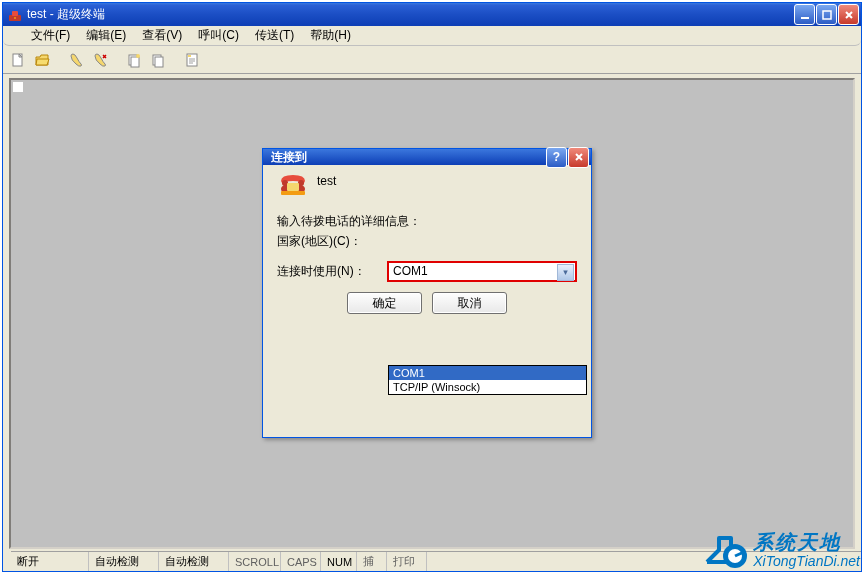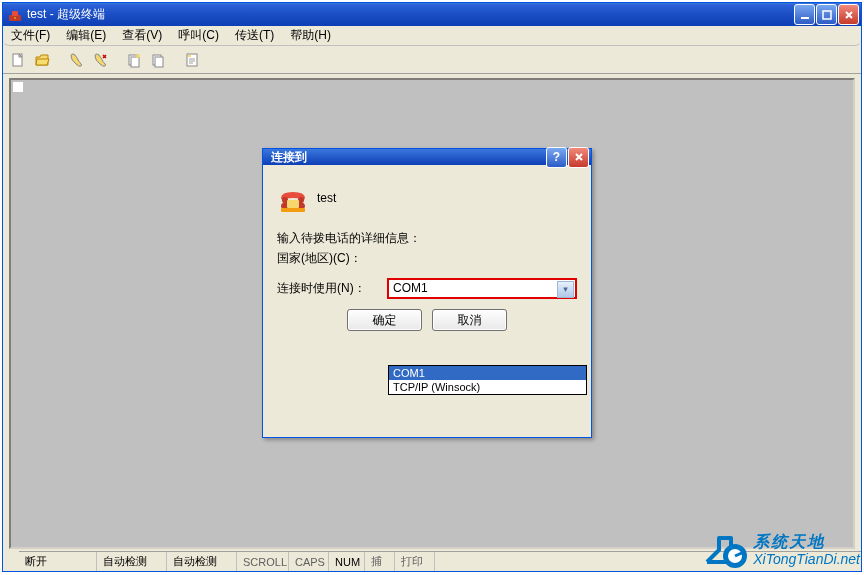--- a/index.html
+++ b/index.html
@@ -9,45 +9,45 @@
     .main-window { position: absolute; left: 2px; top: 2px; width: 860px; height: 570px; border: 1px solid #0054e3; background: #ece9d8; }
     .titlebar { height: 23px; background: linear-gradient(to bottom, #3b77dd 0%, #2a5fd5 10%, #1b4ec4 50%, #0d3eb5 100%); display: flex; align-items: center; padding: 0 2px; }
     .titlebar-icon { width: 16px; height: 16px; margin-left: 2px; margin-right: 4px; display: inline-flex; align-items: center; justify-content: center; }
     .titlebar-title { color: #fff; font-size: 12px; font-weight: normal; flex: 1; }
     .titlebar-controls { display: flex; gap: 1px; }
     .titlebar-btn { width: 21px; height: 21px; border: 1px solid #fff; border-radius: 3px; display: flex; align-items: center; justify-content: center; color: #fff; font-size: 11px; cursor: pointer; }
     .titlebar-btn.min, .titlebar-btn.max { background: linear-gradient(to bottom, #7ba8f0, #2c5cc5); }
     .titlebar-btn.close { background: linear-gradient(to bottom, #f08a7b, #c73a2c); }
 
     
-    .menubar { height: 20px; background: #ece9d8; border-bottom: 1px solid #c0c0c0; display: flex; align-items: center; padding: 0 0; font-size: 12px; border-radius: 6px; }
+    .menubar { height: 20px; background: #ece9d8; border-bottom: 1px solid #c0c0c0; display: flex; align-items: center; padding: 0 20px; font-size: 12px; border-radius: 6px; }
     .menu-item { padding: 2px 8px; color: #000; cursor: pointer; }
 
     
     .toolbar { height: 28px; background: #ece9d8; border-bottom: 1px solid #a0a0a0; display: flex; align-items: center; padding: 0 4px; gap: 2px; }
     .toolbar-btn { width: 22px; height: 22px; border: none; background: transparent; display: flex; align-items: center; justify-content: center; cursor: pointer; }
     .toolbar-sep { width: 8px; }
 
     
     .content-area { position: absolute; left: 6px; top: 75px; right: 6px; bottom: 22px; border: 2px inset #d4d0c8; background: #c0c0c0; overflow: hidden; }
     .white-inner { position: absolute; left: 2px; top: 2px; width: 10px; height: 10px; background: #fff; }
 
     
-    .statusbar { position: absolute; left: 16px; bottom: 0; right: 0; height: 20px; background: #ece9d8; border-top: 1px solid #a0a0a0; display: flex; align-items: center; font-size: 11px; }
+    .statusbar { position: absolute; left: 8px; bottom: 0; right: 0; height: 20px; background: #ece9d8; border-top: 1px solid #a0a0a0; display: flex; align-items: center; font-size: 11px; }
     .status-cell { padding: 2px 6px; border-right: 1px solid #c0c0c0; height: 100%; display: flex; align-items: center; color: #606060; }
     .status-cell.dark { color: #000; }
 
     
     .dialog { position: absolute; left: 262px; top: 148px; width: 330px; height: 290px; border: 1px solid #0054e3; background: #ece9d8; z-index: 10; box-shadow: 2px 2px 4px rgba(0,0,0,0.3); }
     .dialog-titlebar { height: 16px; background: linear-gradient(to bottom, #3b77dd 0%, #0d3eb5 100%); display: flex; align-items: center; padding: 0 2px; }
     .dialog-title { color: #fff; font-size: 12px; font-weight: bold; padding-left: 6px; flex: 1; }
     .dialog-btn { width: 21px; height: 21px; border: 1px solid #fff; border-radius: 3px; display: flex; align-items: center; justify-content: center; color: #fff; font-size: 12px; font-weight: bold; cursor: pointer; margin-left: 1px; }
     .dialog-btn.help { background: linear-gradient(to bottom, #7ba8f0, #2c5cc5); }
     .dialog-btn.close { background: linear-gradient(to bottom, #f08a7b, #c73a2c); }
-    .dialog-body { padding: 17px 14px; font-size: 12px; color: #000; }
+    .dialog-body { padding: 0 14px; font-size: 12px; color: #000; }
     .dialog-icon-row { display: flex; align-items: center; margin-bottom: 16px; }
     .phone-icon { width: 32px; height: 32px; margin-right: 8px; }
     .dialog-label { font-size: 12px; }
     .instruction { }
     .form-row { display: flex; align-items: center; margin-bottom: 8px; height: 22px; }
     .form-label { width: 110px; font-size: 12px; }
     .form-input { flex: 1; height: 21px; border: 1px solid #7f9db9; background: #fff; padding: 0 4px; font-size: 12px; font-family: inherit; }
     .form-input[disabled] { background: #ece9d8; color: #808080; }
     .form-select { flex: 1; height: 21px; border: 1px solid #7f9db9; background: #fff; font-size: 12px; position: relative; display: flex; align-items: center; padding: 0 4px; cursor: pointer; }
     .select-disabled { background: #ece9d8; color: #808080; }
@@ -58,21 +58,21 @@
 
     
     .dropdown { position: absolute; left: 388px; top: 365px; width: 199px; border: 1px solid #000; background: #fff; z-index: 20; font-size: 11px; font-family: Tahoma, sans-serif; }
     .dropdown-item { padding: 1px 4px; cursor: pointer; }
     .dropdown-item.selected { background: #316ac5; color: #fff; }
 
     
     .watermark { position: absolute; right: 4px; bottom: 3px; z-index: 50; display: flex; align-items: center; }
     .watermark-logo { width: 52px; height: 42px; margin-right: 4px; }
     .watermark-text { display: flex; flex-direction: column; text-align: left; }
-    .watermark-cn { font-size: 16px; font-weight: bold; font-style: italic; color: #0176c3; letter-spacing: 2px; line-height: 1; }
+    .watermark-cn { font-size: 20px; font-weight: bold; font-style: italic; color: #0176c3; letter-spacing: 2px; line-height: 1; }
     .watermark-en { font-size: 14px; color: #0176c3; font-style: italic; line-height: 1.3; }
   </style>
 </head>
 <body>
 
 <div class="main-window">
   <div class="titlebar">
     <span class="titlebar-icon">
       <svg width="16" height="16" viewBox="0 0 16 16">
         <rect x="2" y="8" width="12" height="6" fill="#c0392b" rx="1"></rect>

